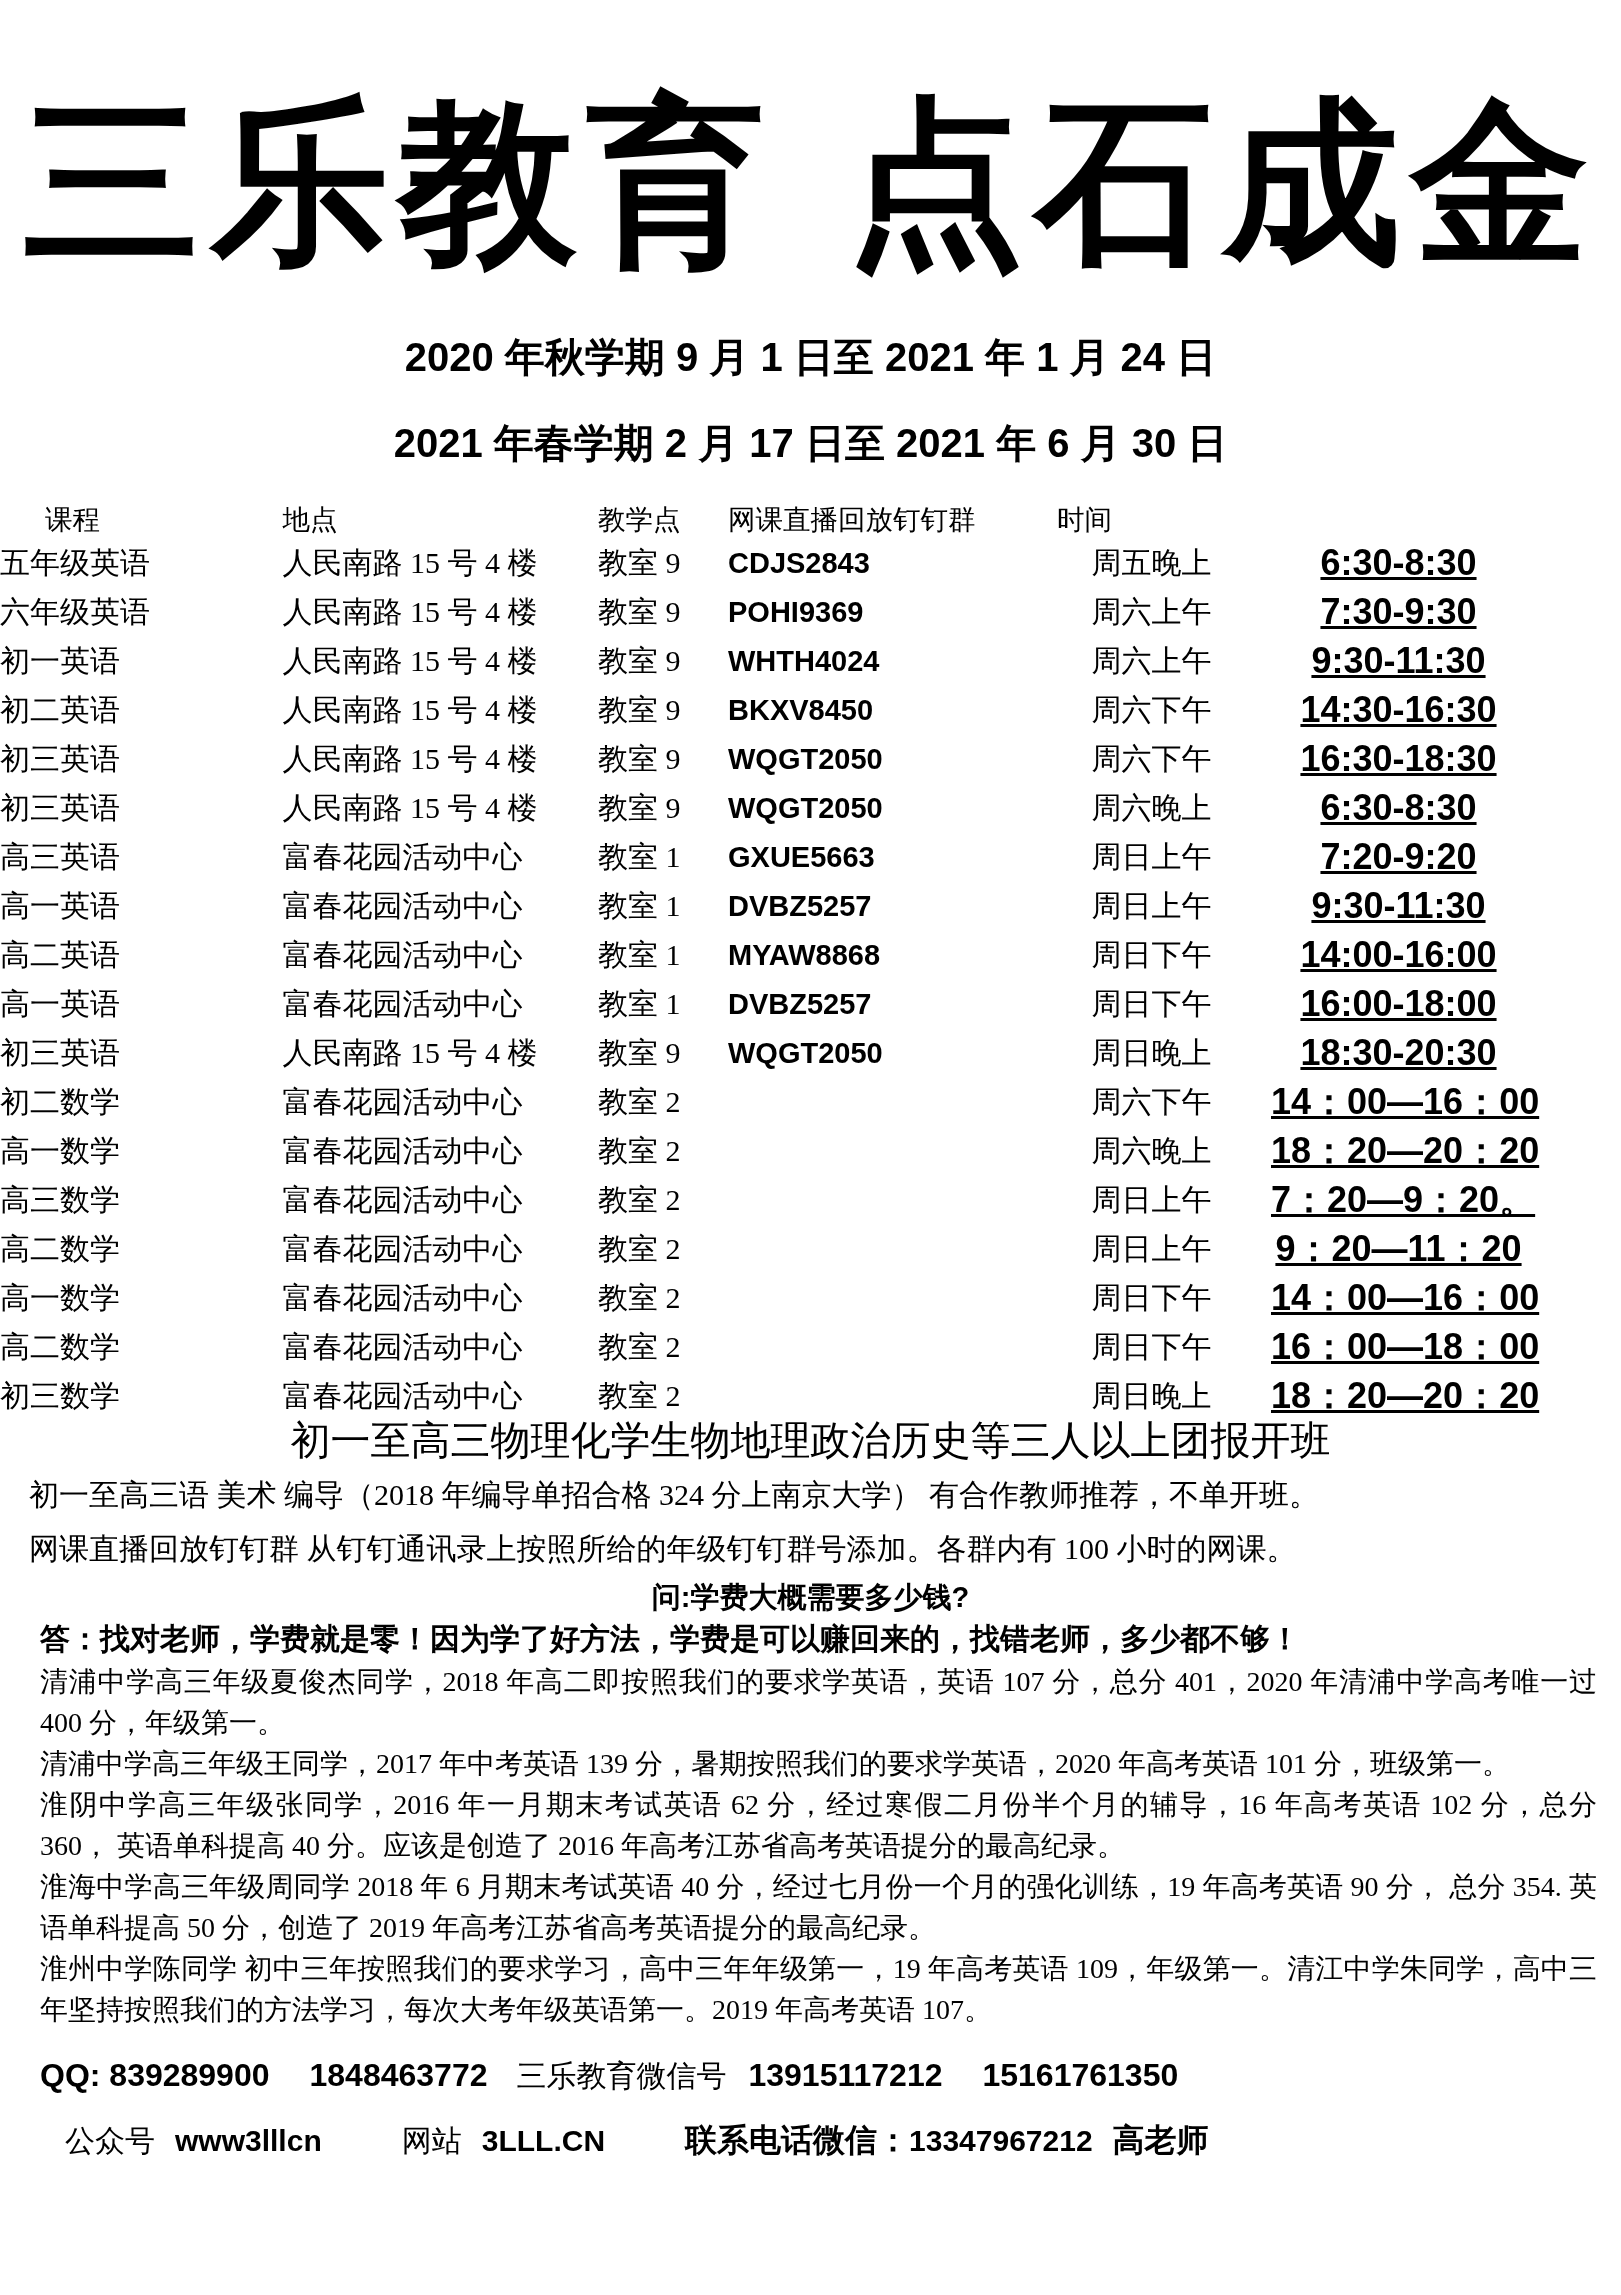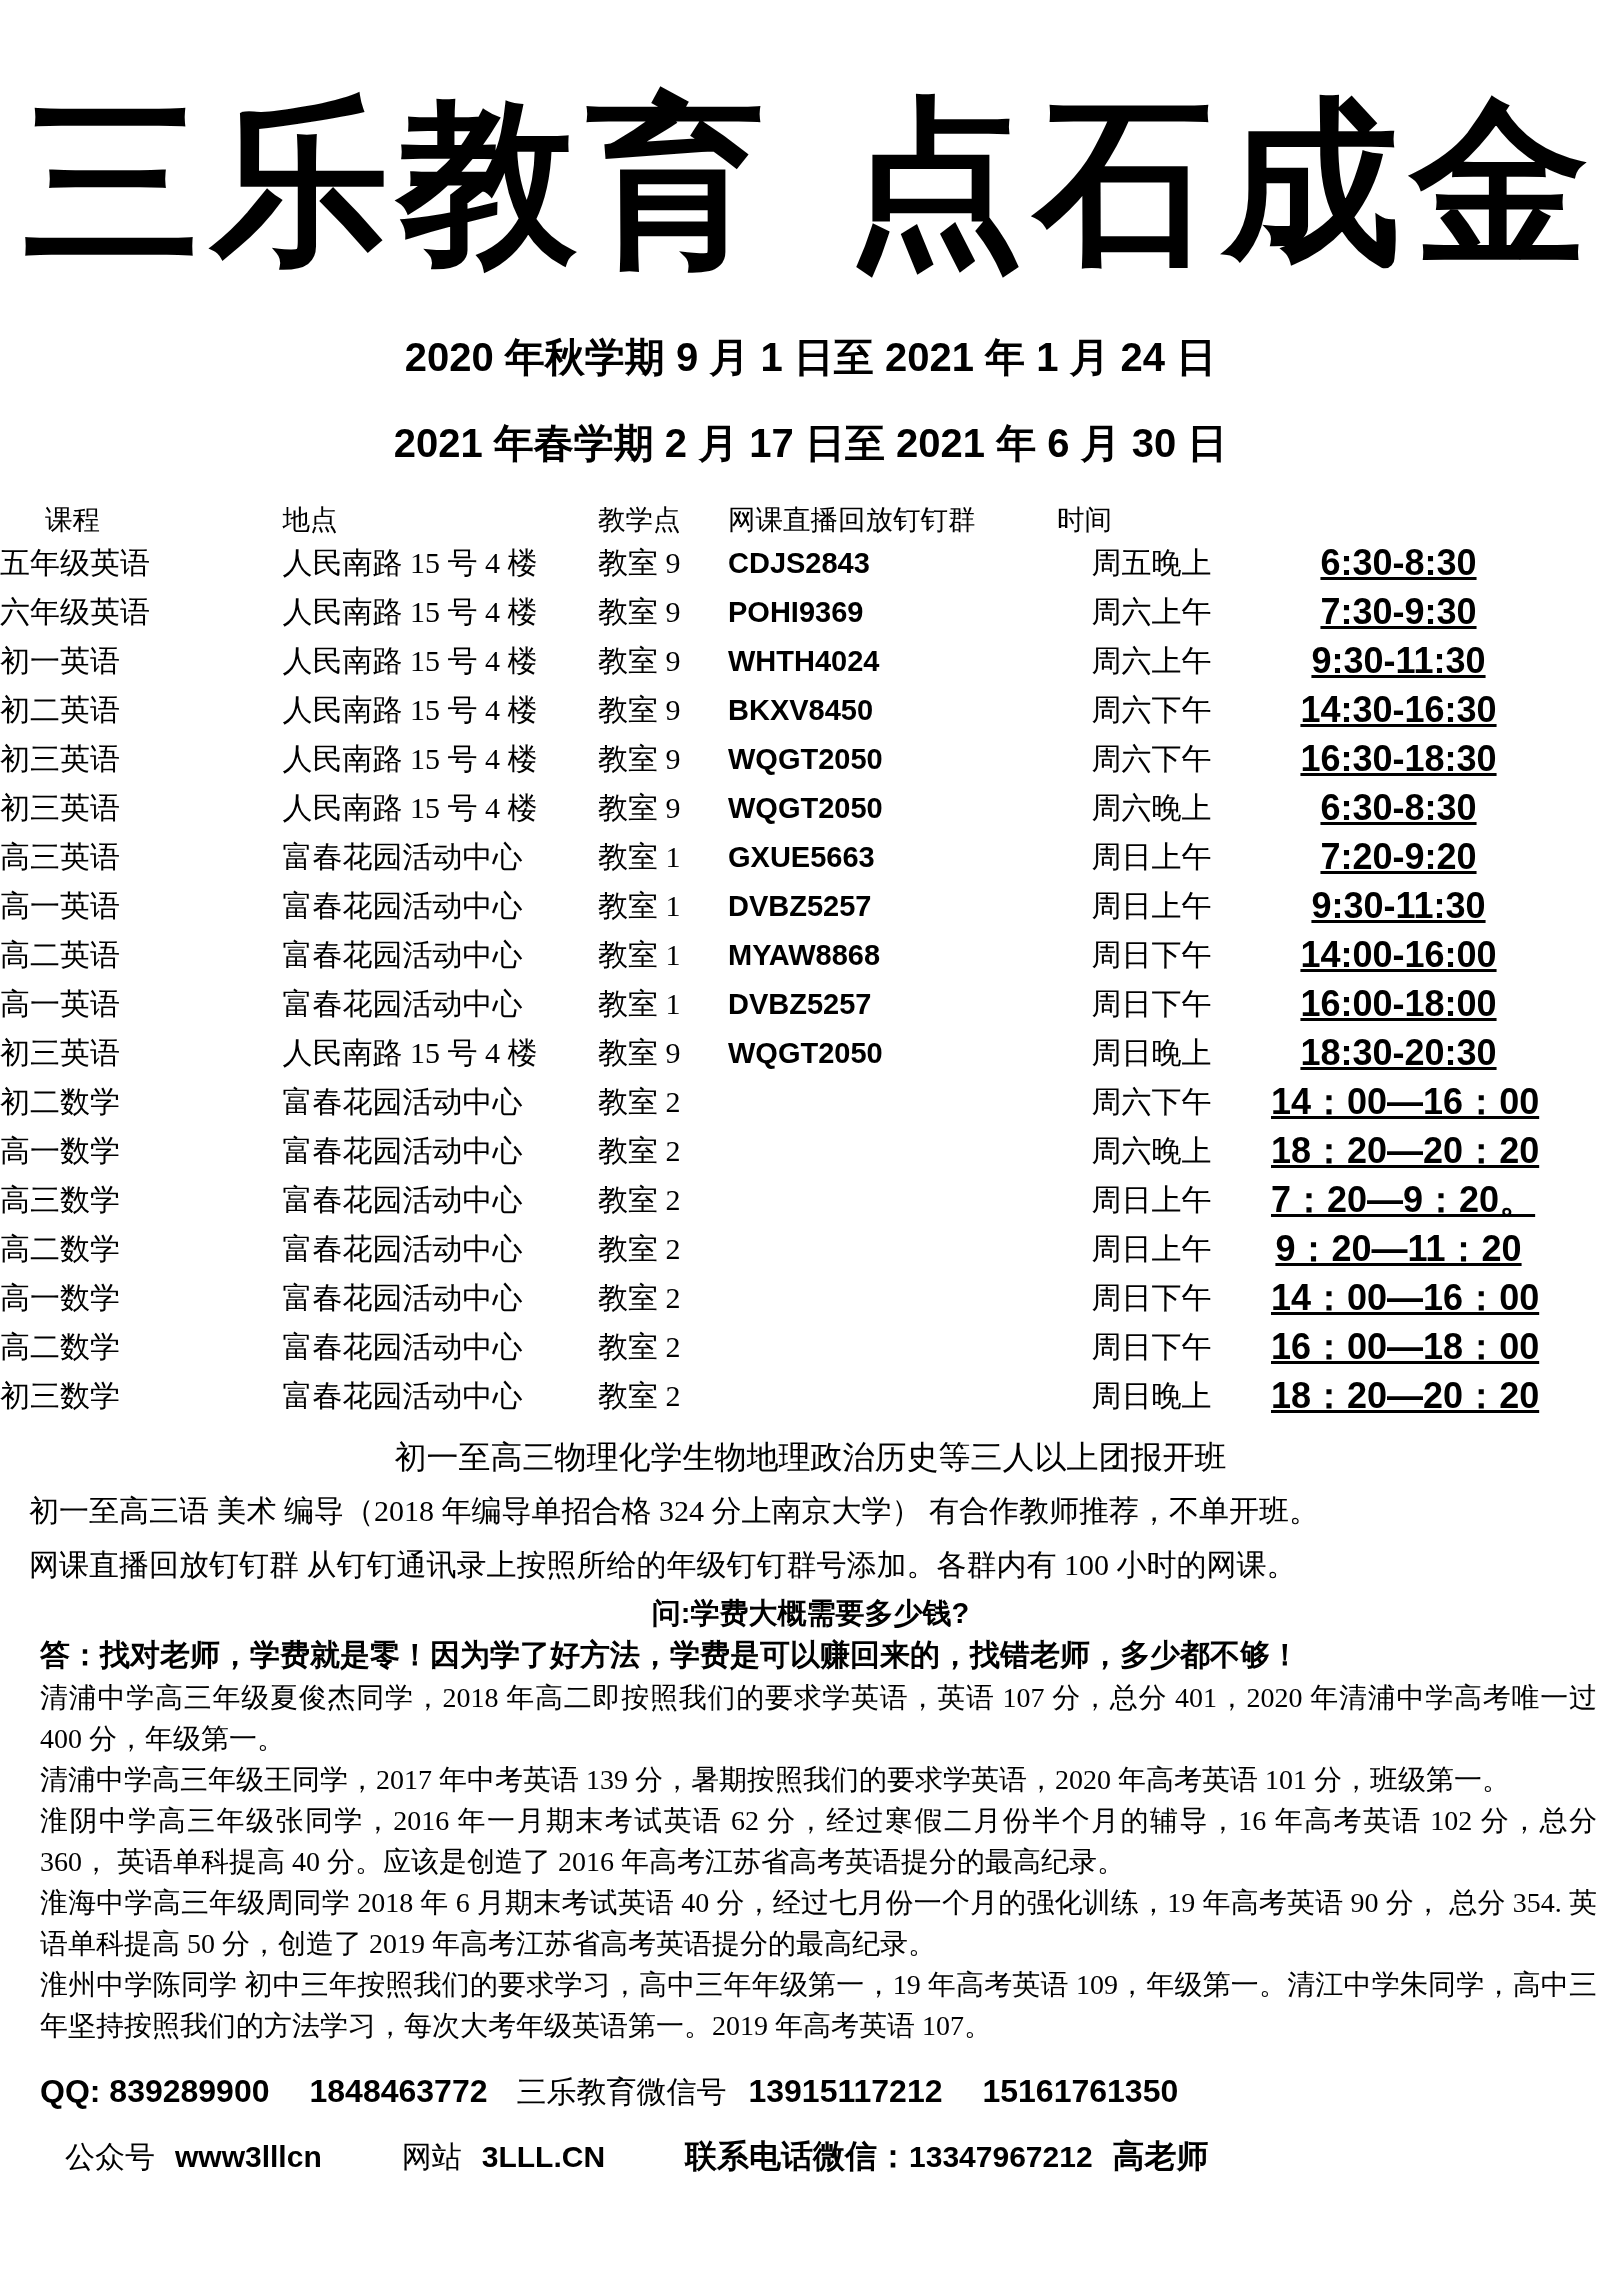--- a/index.html
+++ b/index.html
@@ -49,21 +49,21 @@
     font-family:"Liberation Sans","DejaVu Sans",sans-serif;
     font-weight:bold;font-size:29px;
   }
   td.day{text-align:center;font-family:Liberation Mono, monospace;}
   td.time{
     font-family:"Liberation Sans","DejaVu Sans",sans-serif;
     font-weight:bold;font-size:36px;text-align:center;padding-right:94px;text-decoration:underline;
   }
 
   .note-center{
-    text-align:center;font-size:32px;line-height:40px;margin-top:16px;
+    text-align:center;font-size:40px;line-height:40px;
     white-space:nowrap;
   }
   .para{
     font-size:30px;line-height:41px;text-align:justify;
     padding:0 38px 0 29px;margin-top:13px;
   }
   .qa-question{
     text-align:center;
     font-family:"Liberation Sans","DejaVu Sans",sans-serif;
     font-weight:bold;font-size:29px;line-height:35px;margin-top:11.6px;

